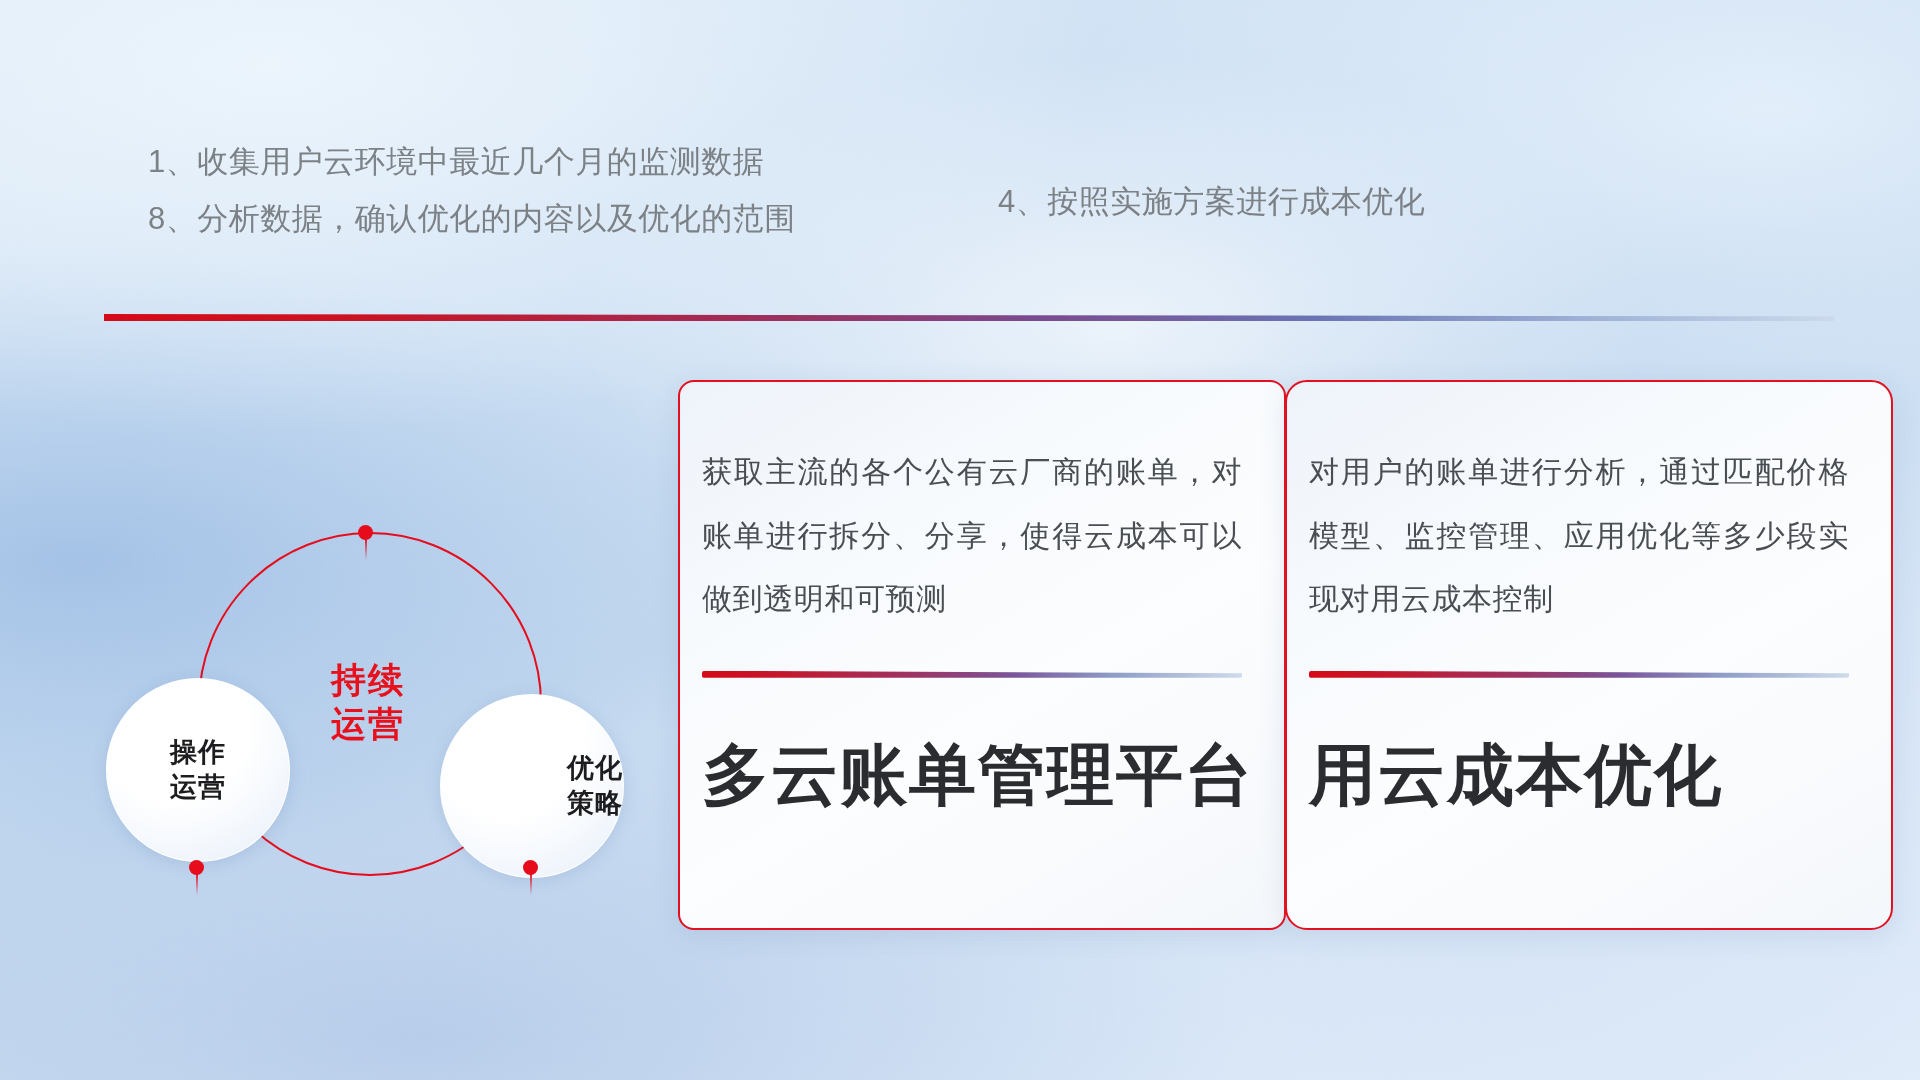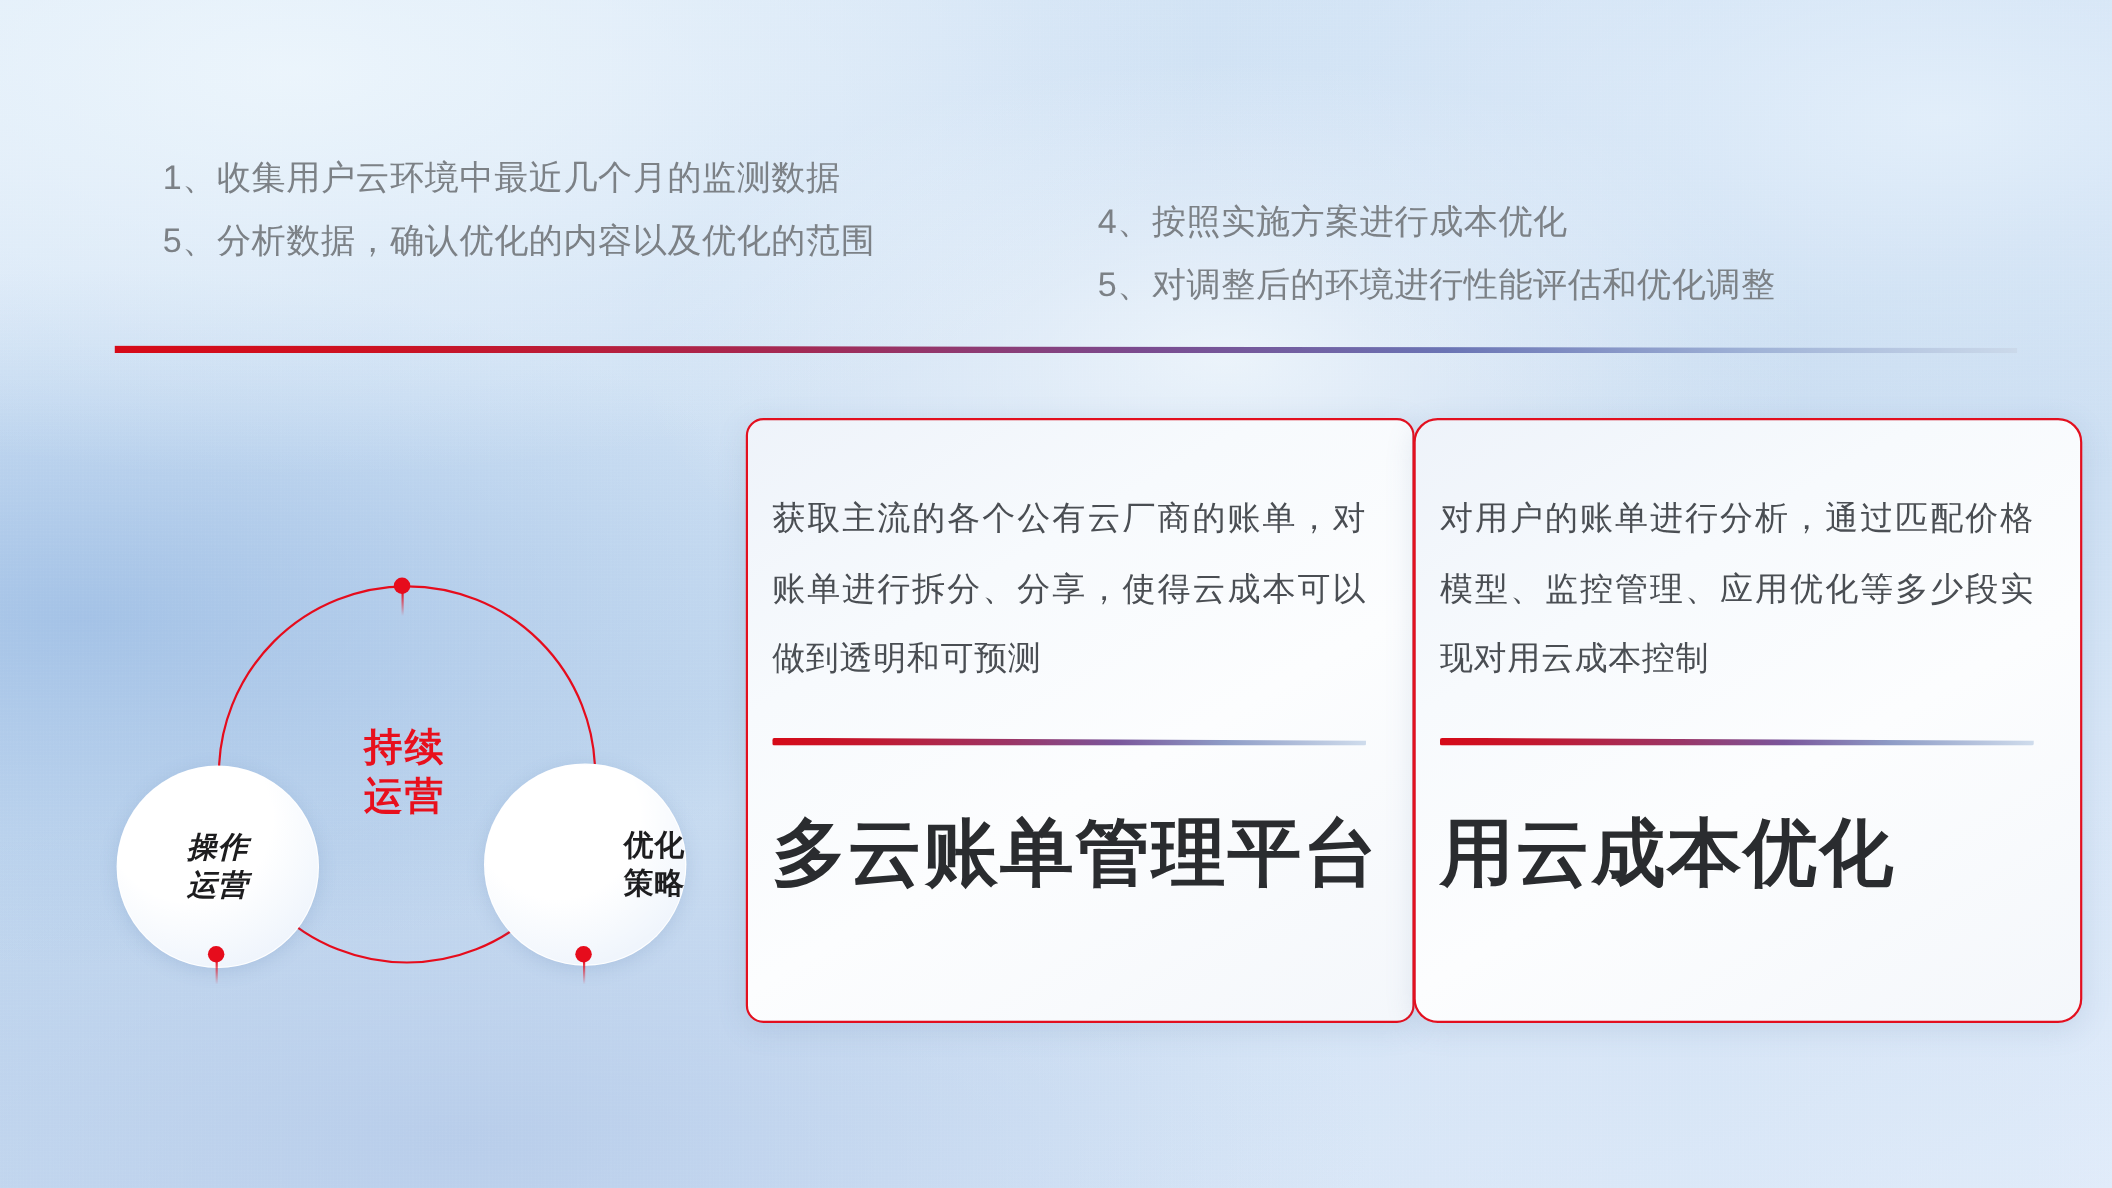--- a/index.html
+++ b/index.html
@@ -44,21 +44,21 @@
   .vcircle{
     position:absolute;border-radius:50%;
     background:radial-gradient(circle at 36% 26%, #ffffff 0%, #ffffff 42%, #f4f8fd 68%, #e6eefa 100%);
     border:1.5px solid rgba(255,255,255,.95);
     box-shadow:0 3px 16px rgba(90,125,175,.20);
     display:flex;align-items:center;justify-content:center;
     text-align:center;color:#1d1d1f;font-weight:bold;
     font-size:27px;line-height:1.28;letter-spacing:1px;z-index:3;
   }
   #vc-top{left:186px;top:8px;width:182px;height:182px;}
-  #vc-bl{left:18px;top:344px;width:182px;height:182px;font-style:italic;}
+  #vc-bl{left:18px;top:326px;width:182px;height:182px;}
   #vc-br{left:352px;top:342px;width:182px;height:182px;justify-content:flex-end;}
   #vc-ring{
     position:absolute;left:110px;top:180px;width:340px;height:340px;
     border-radius:50%;border:2.6px solid #e60c1c;z-index:2;background:transparent;
   }
   #vc-center{
     position:absolute;left:110px;top:180px;width:340px;height:340px;
     display:flex;align-items:center;justify-content:center;z-index:4;
     color:#e8101d;font-weight:bold;font-size:35px;line-height:1.25;
     text-align:center;letter-spacing:2px;
@@ -95,26 +95,25 @@
   }
 </style>
 </head>
 <body>
 
 <div id="slide">
   <div id="grain"></div>
 
   <div class="list" id="list-left">
     <div class="row">1、收集用户云环境中最近几个月的监测数据</div>
-    <div class="row">5、分析数据，确认优化的内容以及优化的范围</div>
+    <div class="row">8、分析数据，确认优化的内容以及优化的范围</div>
   </div>
 
   <div class="list" id="list-right">
     <div class="row">4、按照实施方案进行成本优化</div>
-    <div class="row">5、对调整后的环境进行性能评估和优化调整</div>
   </div>
 
   <div id="top-rule"></div>
 
   <div id="venn">
     <div id="vc-ring"></div>
     <div id="vc-center">
       <div>
         <div>持续</div>
         <div>运营</div>

